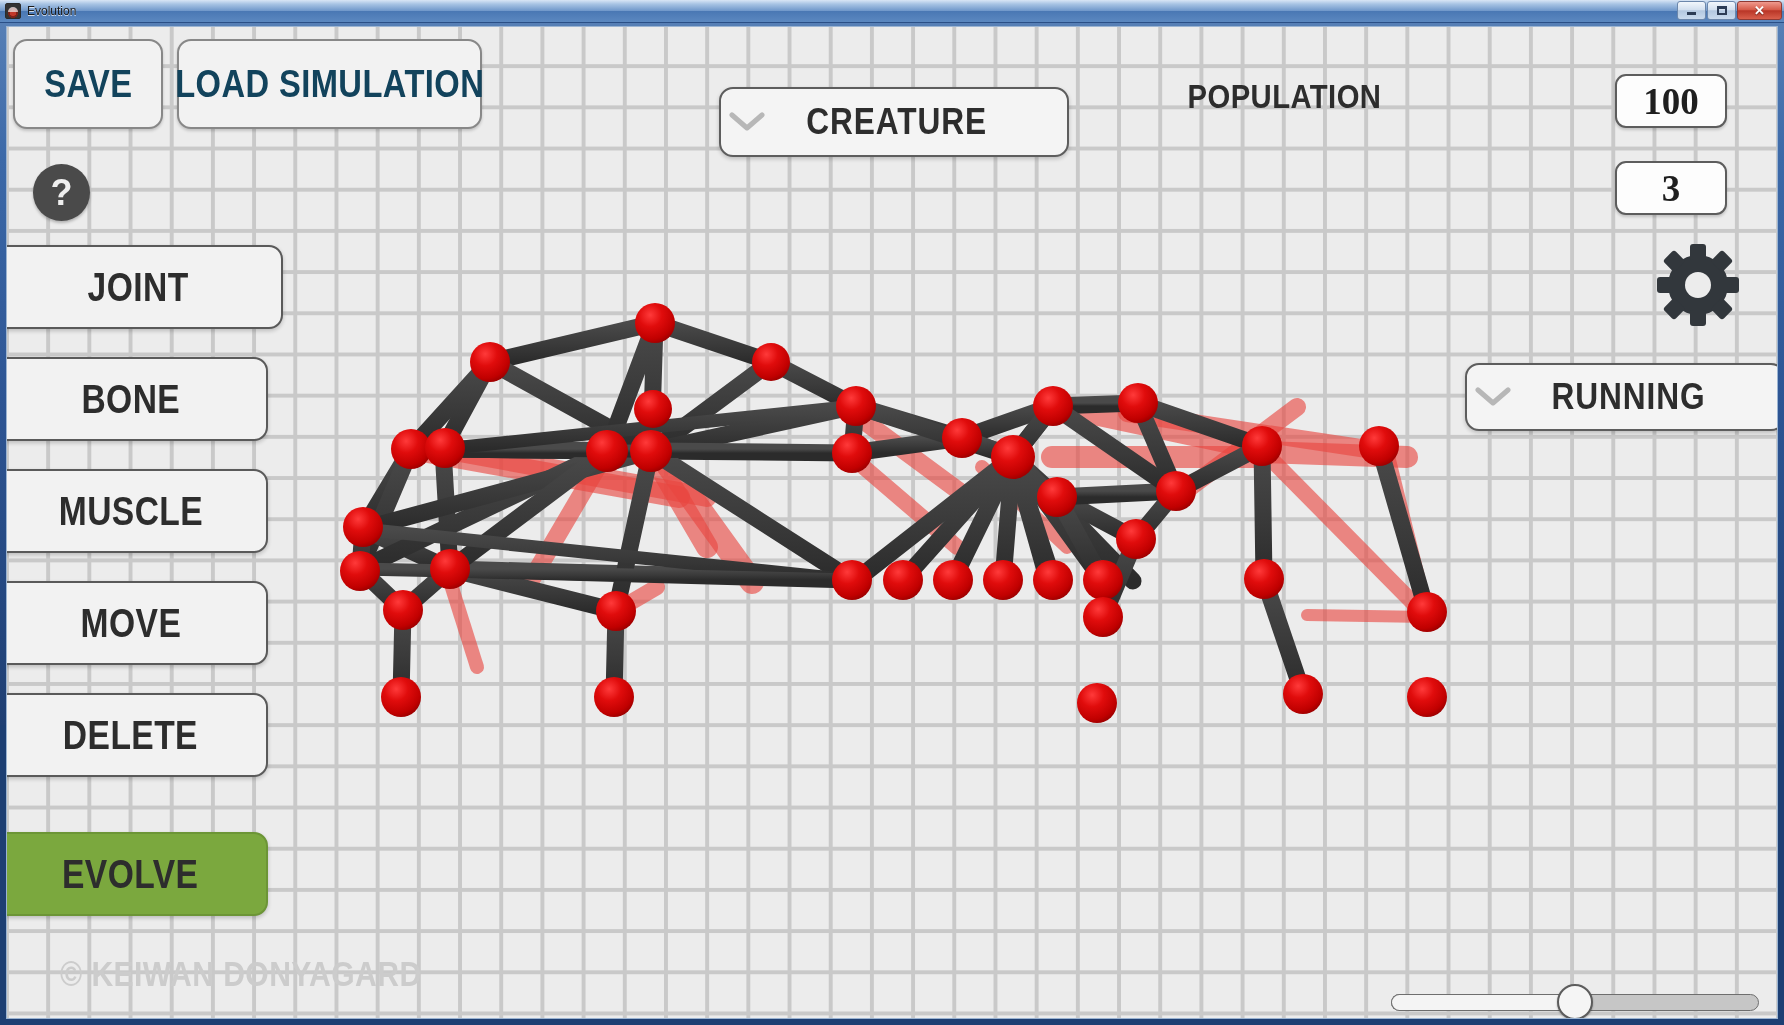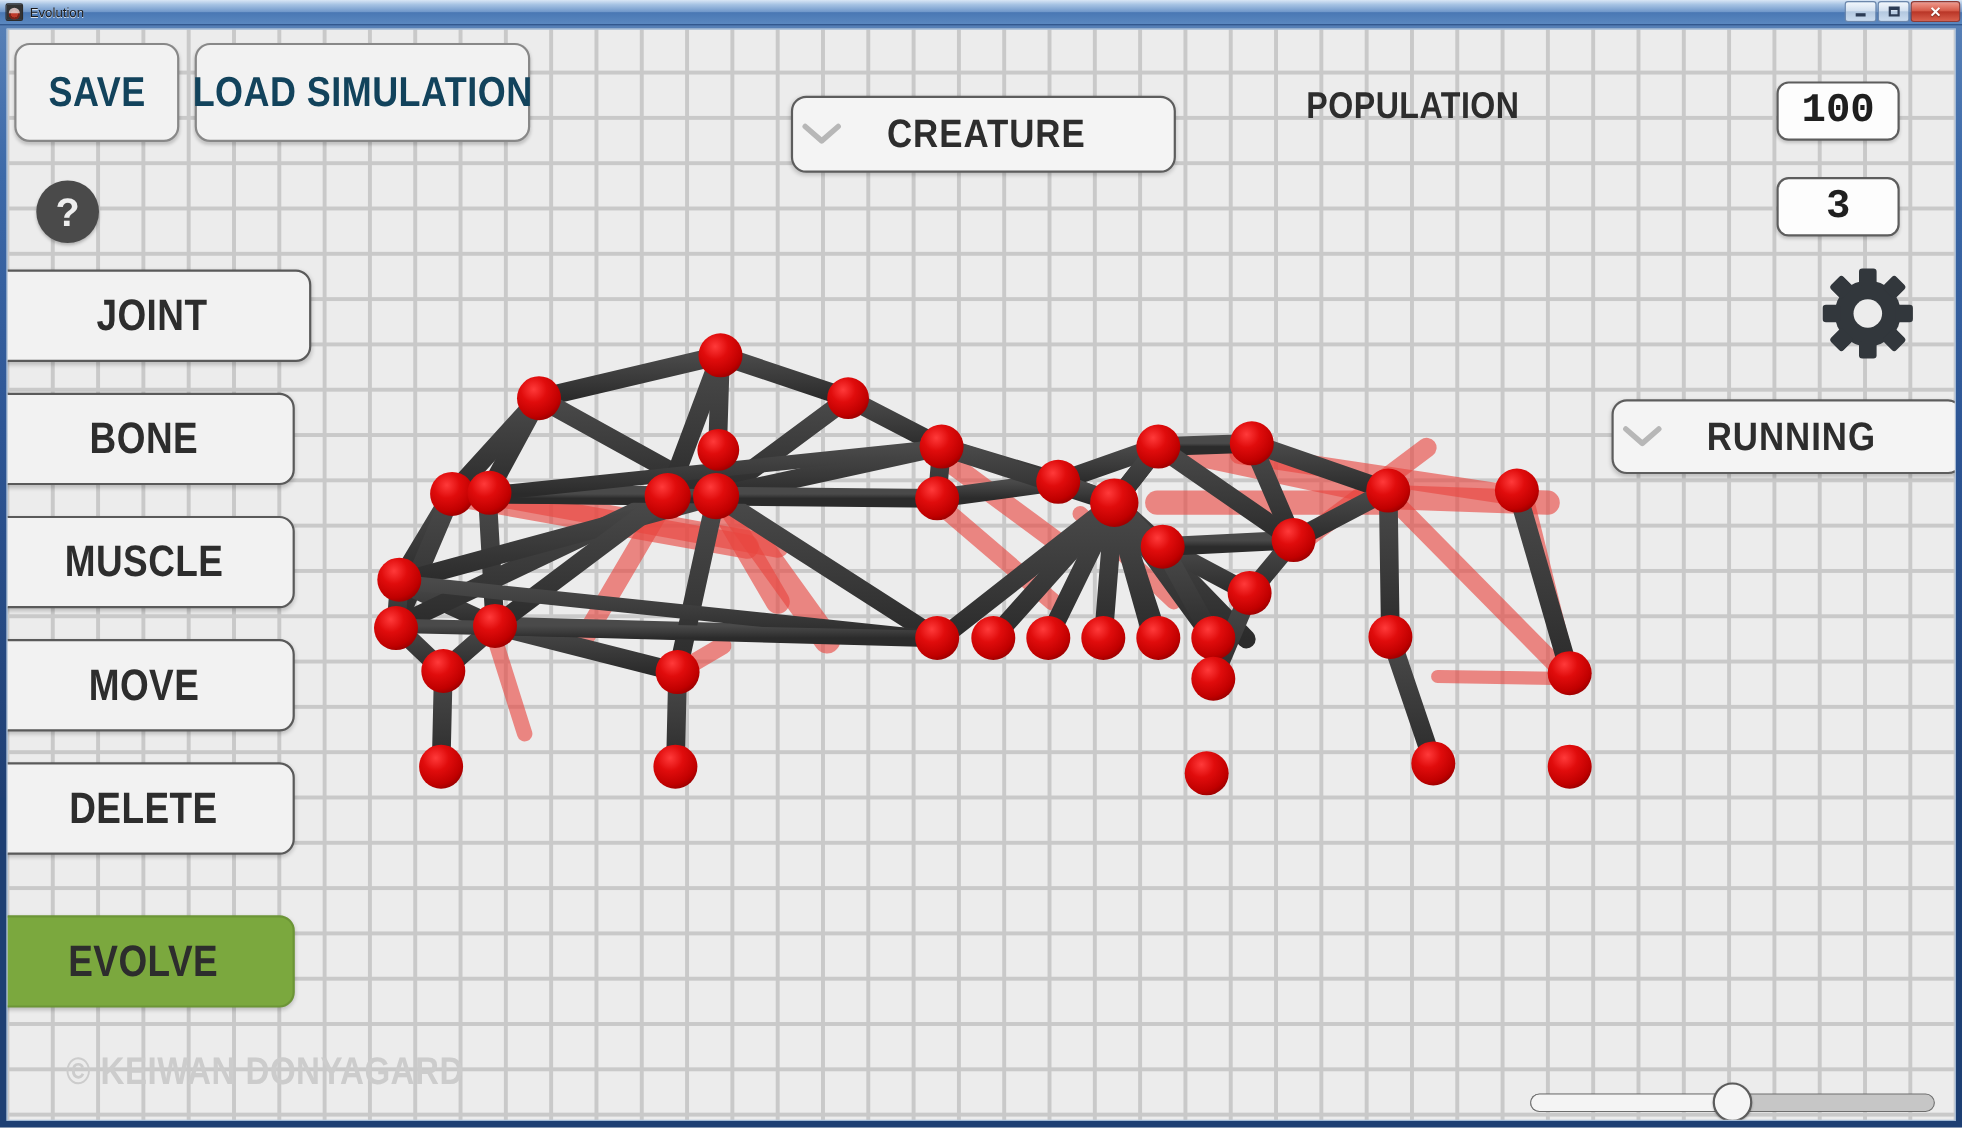--- a/index.html
+++ b/index.html
@@ -128,21 +128,21 @@
     font-size:34px;letter-spacing:.5px;text-align:right;
     white-space:nowrap;
   }
   .rlabel span{display:inline-block;transform:scaleX(.86);transform-origin:right center;}
   #lbl-population{right:396px;top:50px;}
   #lbl-spg{right:396px;top:137px;}
 
   .rfield{
     position:absolute;background:#fdfdfd;border:2px solid #5d5d5d;border-radius:11px;
     display:flex;align-items:center;justify-content:center;
-    font-family:Liberation Mono, monospace;
+    font-family:Liberation Serif, serif;
     font-weight:bold;color:#1f1f1f;font-size:37px;
     box-shadow:0 2px 3px rgba(0,0,0,.18);box-sizing:border-box;cursor:text;
   }
   #fld-population{right:50px;top:47px;width:112px;height:54px;}
   #fld-spg{right:50px;top:134px;width:112px;height:54px;}
 
   
   .dropdown{
     position:absolute;background:#f4f4f4;border:2px solid #5d5d5d;border-radius:14px;
     display:flex;align-items:center;box-shadow:0 2px 4px rgba(0,0,0,.2);

